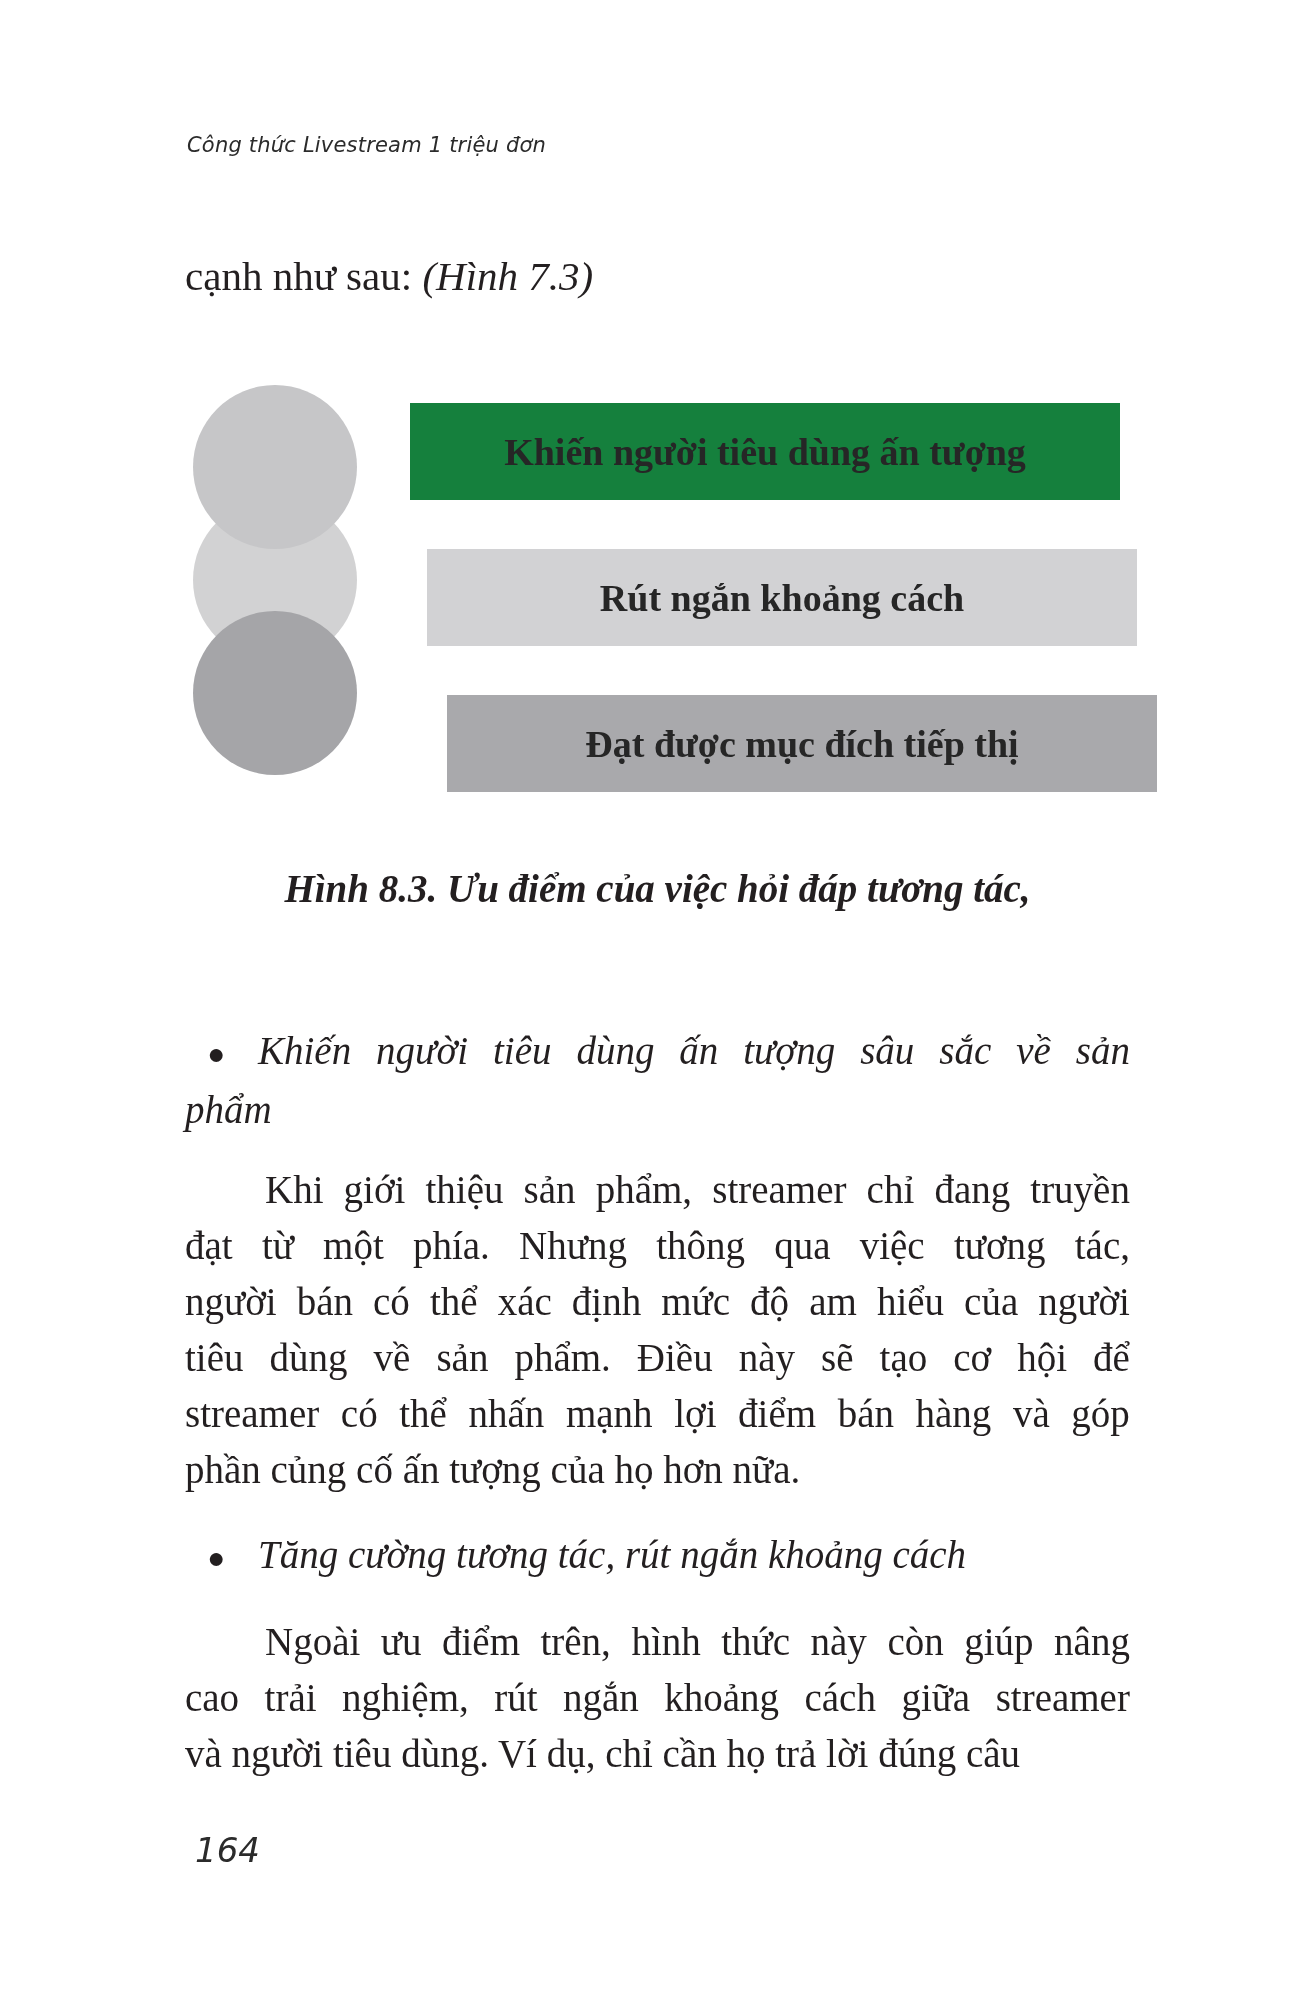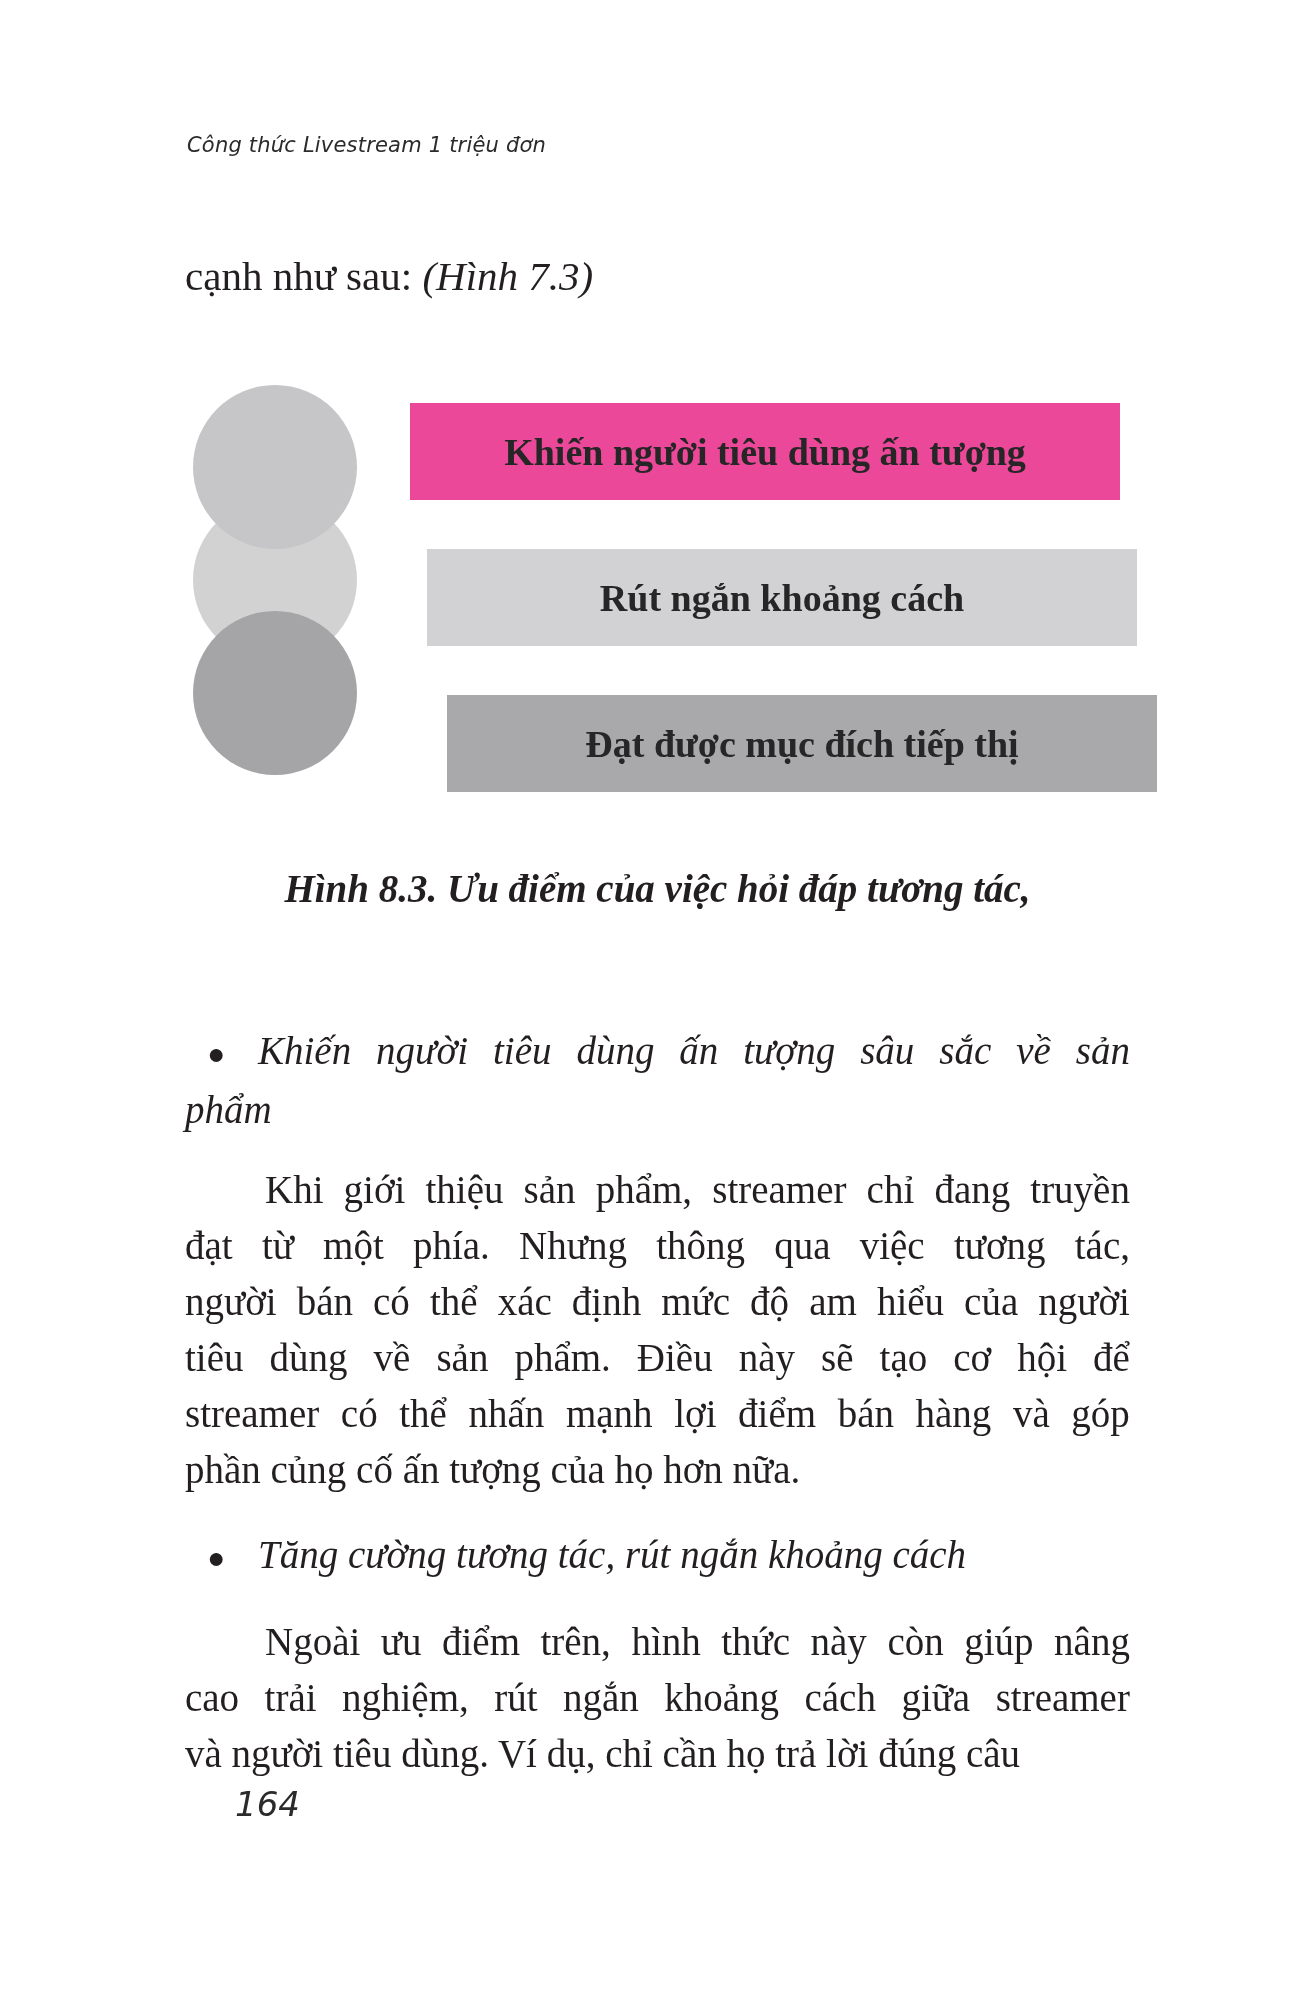--- a/index.html
+++ b/index.html
@@ -53,40 +53,40 @@
     font-style:normal;font-size:30px;flex:none;
   }
   .btext{flex:1;}
 
   .bullets1{top:1023px;}
   .para1{top:1162px;}
   .bullets2{top:1527px;}
   .para2{top:1614px;}
 
   .pagenum{
-    position:absolute;left:195px;top:1784px;
+    position:absolute;left:195px;top:1830px;
     font-family:"DejaVu Sans", sans-serif;font-style:italic;
-    font-size:34px;color:#2b2b2b;margin-left:40px;
+    font-size:34px;color:#2b2b2b;
   }
 </style>
 </head>
 <body>
 
 <div class="page">
 
   <div class="running-header">Công thức Livestream 1 triệu đơn</div>
 
   <div class="intro"><span>cạnh như sau: </span><span class="it">(Hình 7.3)</span></div>
 
   <div class="diagram">
     <div class="circle c2" style="background: rgb(210, 210, 211);"></div>
     <div class="circle c1" style="background: rgb(198, 198, 200);"></div>
     <div class="circle c3" style="background: rgb(165, 165, 168);"></div>
 
-    <div class="dbox b1" style="background: #ec4899;">
+    <div class="dbox b1" style="background: #15803d;">
       <span>Khiến người tiêu dùng ấn tượng</span>
     </div>
     <div class="dbox b2" style="background: rgb(210, 210, 212);">
       <span>Rút ngắn khoảng cách</span>
     </div>
     <div class="dbox b3" style="background: rgb(169, 169, 172); margin-left: 37px;">
       <span>Đạt được mục đích tiếp thị</span>
     </div>
   </div>
 

